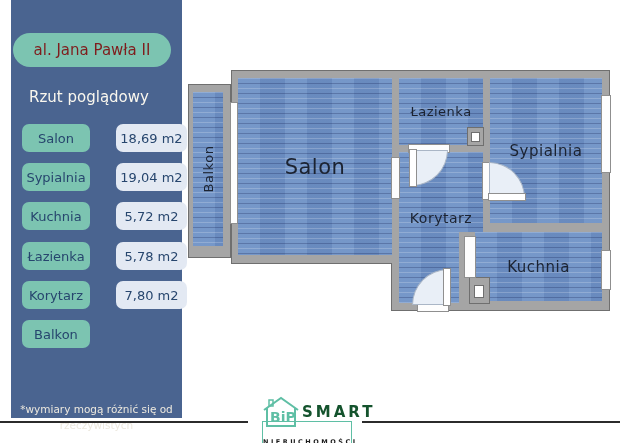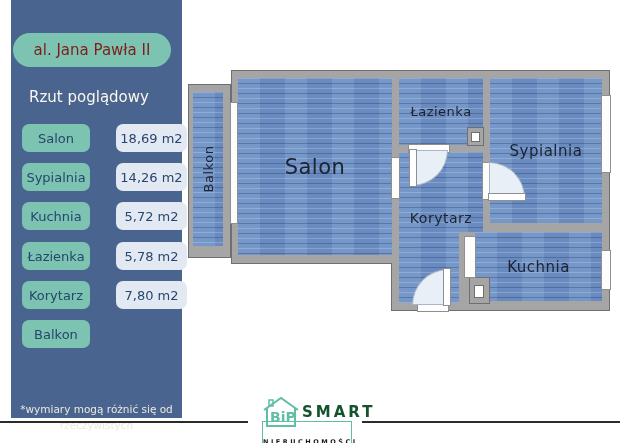--- a/index.html
+++ b/index.html
@@ -62,21 +62,21 @@
       <span>al. Jana Pawła II</span>
     </div>
     <div class="subtitle">Rzut poglądowy</div>
 
     <div class="row" style="top:124px">
       <div class="lbl">Salon</div>
       <div class="val">18,69 m2</div>
     </div>
     <div class="row" style="top:163px">
       <div class="lbl">Sypialnia</div>
-      <div class="val">14,26 m2</div>
+      <div class="val">19,04 m2</div>
     </div>
     <div class="row" style="top:202px">
       <div class="lbl">Kuchnia</div>
       <div class="val">5,72 m2</div>
     </div>
     <div class="row" style="top:242px">
       <div class="lbl">Łazienka</div>
       <div class="val">5,78 m2</div>
     </div>
     <div class="row" style="top:281px">

